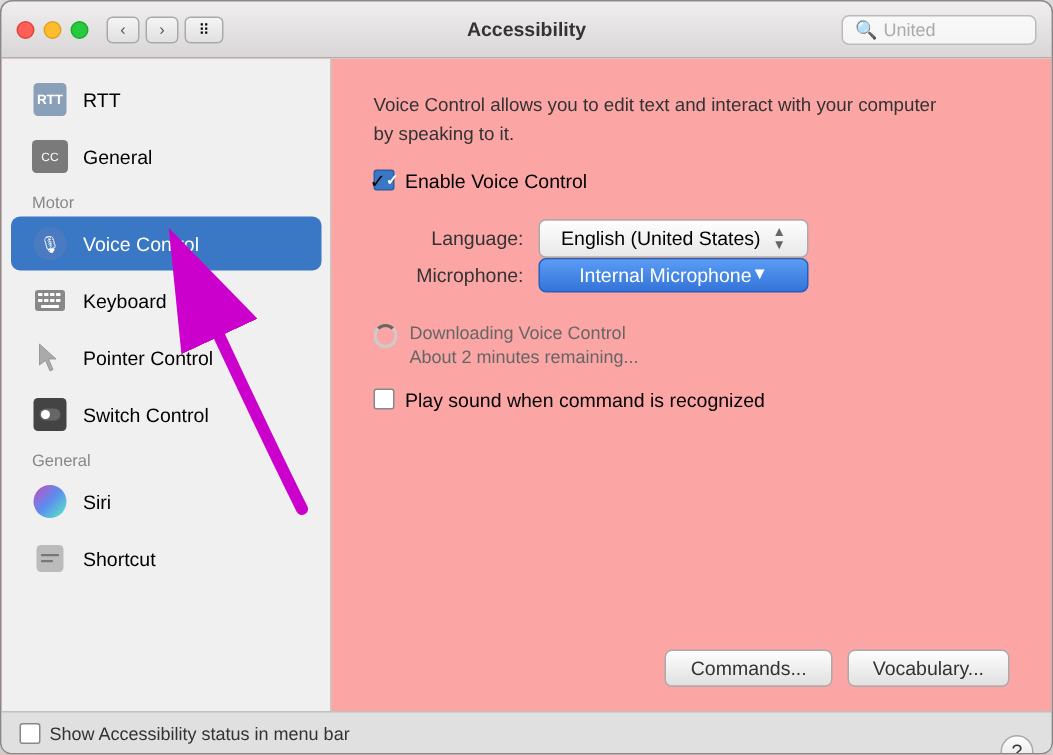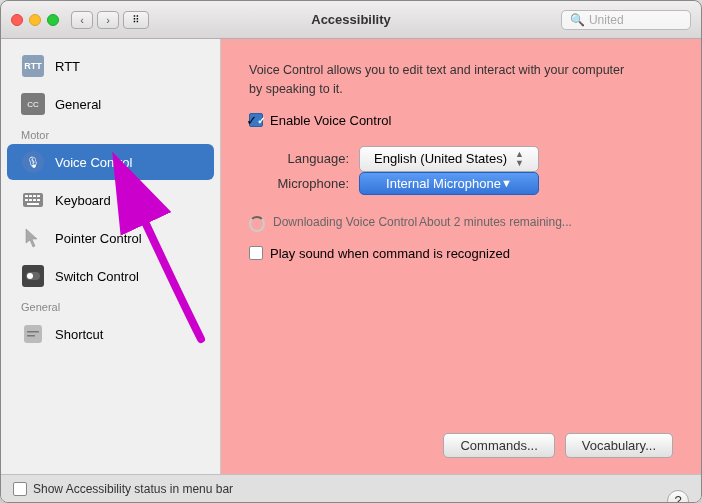--- a/index.html
+++ b/index.html
@@ -260,21 +260,21 @@
       border-radius: 50%;
       animation: spin 1s linear infinite;
       flex-shrink: 0;
       margin-top: 1px;
     }
     @keyframes spin {
       to { transform: rotate(360deg); }
     }
     .downloading-text {
       display: flex;
-      flex-direction: row;
+      flex-direction: column;
       gap: 2px;
     }
 
     .bottom-buttons {
       display: flex;
       gap: 10px;
       justify-content: flex-end;
       margin-top: auto;
       padding-top: 10px;
     }
@@ -460,20 +460,26 @@
               <rect x="1" y="4" width="14" height="8" rx="4" fill="#666"></rect>
               <circle cx="5" cy="8" r="3" fill="white"></circle>
             </svg>
           </div>
         </div>
         <span class="label">Switch Control</span>
       </div>
 
       <div class="section-label">General</div>
 
+      <div class="sidebar-item">
+        <div class="icon">
+          <div class="icon-siri"></div>
+        </div>
+        <span class="label">Siri</span>
+      </div>
 
       <div class="sidebar-item">
         <div class="icon">
           <svg width="22" height="22" viewBox="0 0 22 22">
             <rect x="2" y="2" width="18" height="18" rx="3" fill="#bbb"></rect>
             <rect x="5" y="8" width="12" height="1.5" rx="0.5" fill="#777"></rect>
             <rect x="5" y="12" width="8" height="1.5" rx="0.5" fill="#777"></rect>
           </svg>
         </div>
         <span class="label">Shortcut</span>

